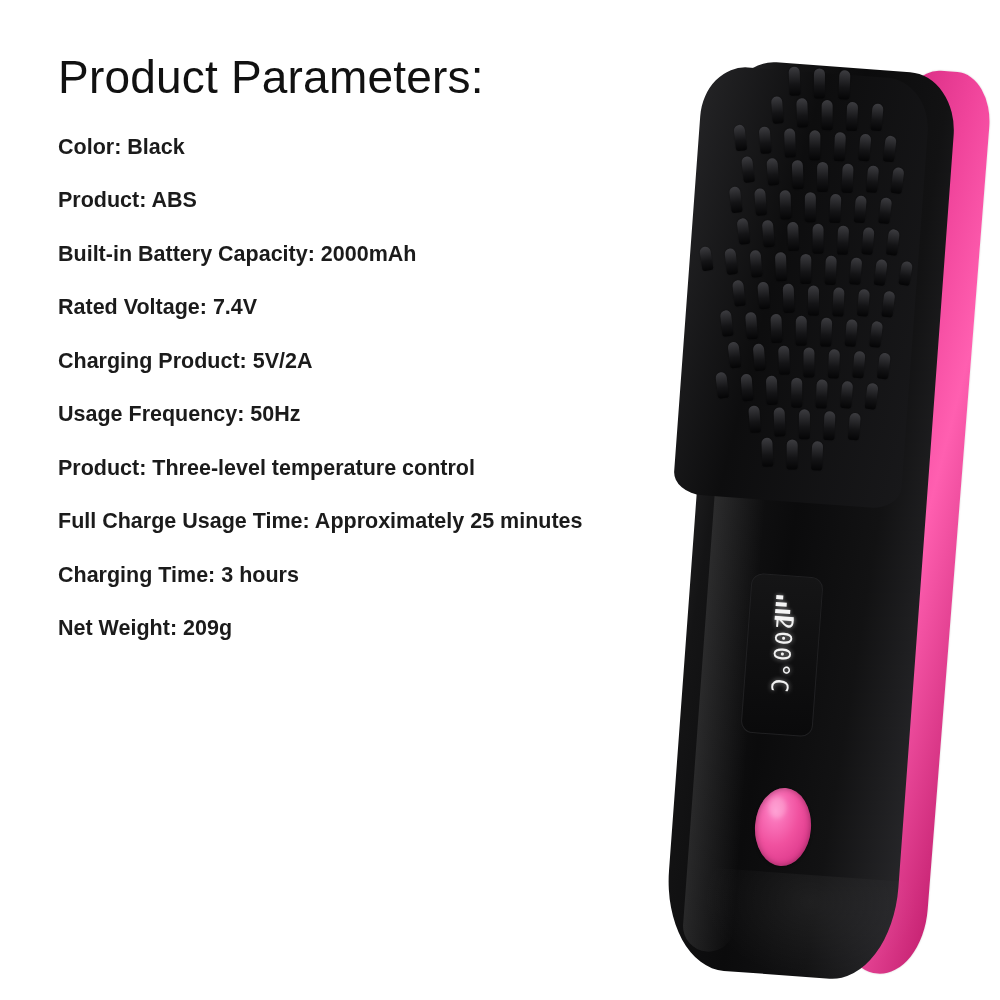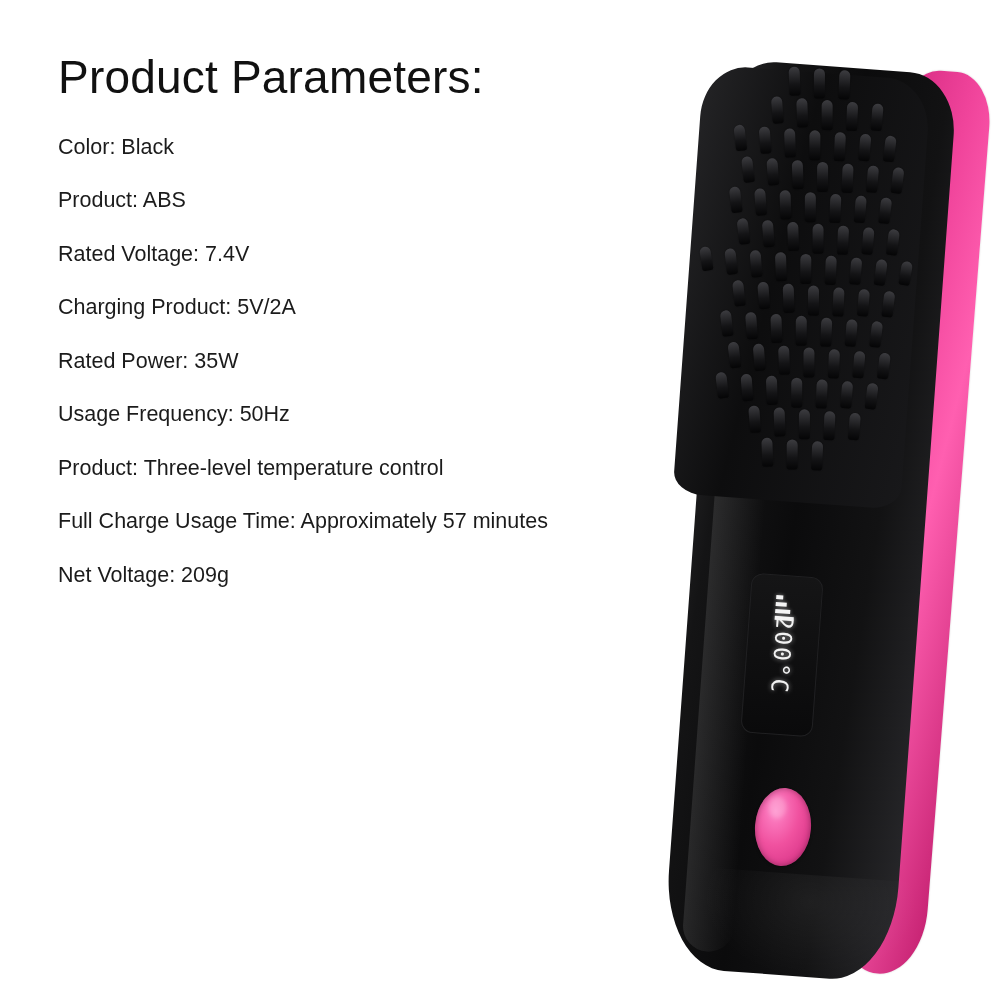--- a/index.html
+++ b/index.html
@@ -36,21 +36,21 @@
   .spec-list {
     list-style: none;
   }
   .spec-list li {
     font-size: 21.5px;
     color: #1b1b1b;
     line-height: 1.0;
     padding: 0;
     margin-bottom: 32px;
     white-space: nowrap;
-    font-weight: 400;
+    font-weight: 700;
   }
 
   
   .product {
     position: absolute;
     left: 600px;
     top: 30px;
     width: 400px;
     height: 960px;
   }
@@ -205,27 +205,28 @@
 </head>
 <body>
 
 <div class="page">
 
   <div class="text-col">
     <h1 class="title">Product Parameters:</h1>
     <ul class="spec-list">
       <li>Color: Black</li>
       <li>Product: ABS</li>
+      <li>Built-in Battery Capacity: 2000mAh</li>
       <li>Rated Voltage: 7.4V</li>
       <li>Charging Product: 5V/2A</li>
-      <li>Rated Power: 35W</li>
       <li>Usage Frequency: 50Hz</li>
       <li>Product: Three-level temperature control</li>
-      <li>Full Charge Usage Time: Approximately 57 minutes</li>
-      <li>Net Voltage: 209g</li>
+      <li>Full Charge Usage Time: Approximately 25 minutes</li>
+      <li>Charging Time: 3 hours</li>
+      <li>Net Weight: 209g</li>
     </ul>
   </div>
 
   <div class="product">
     <div class="pink-edge"></div>
     <div class="body-main">
       <div class="body-gloss"></div>
     </div>
     <div class="brush-plate"></div>
     <div class="bristles" id="bristle-field">

